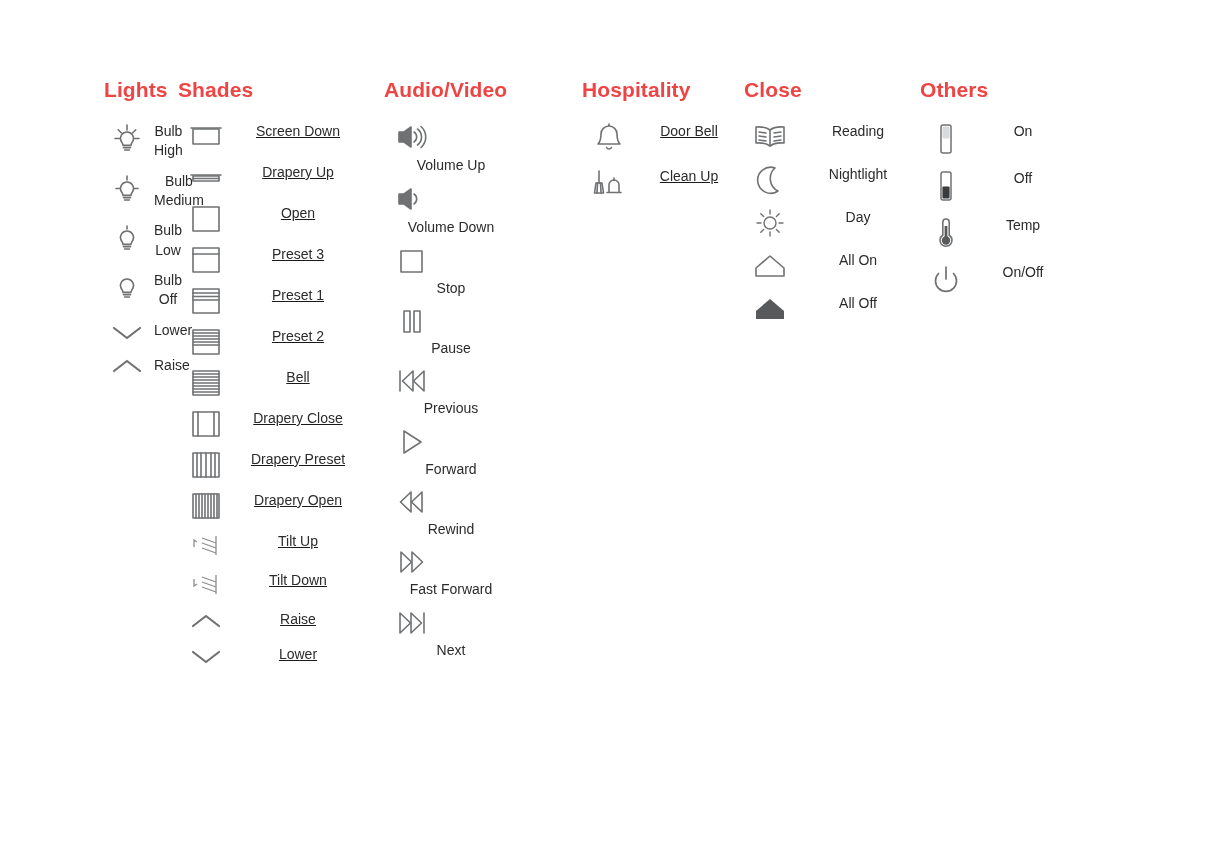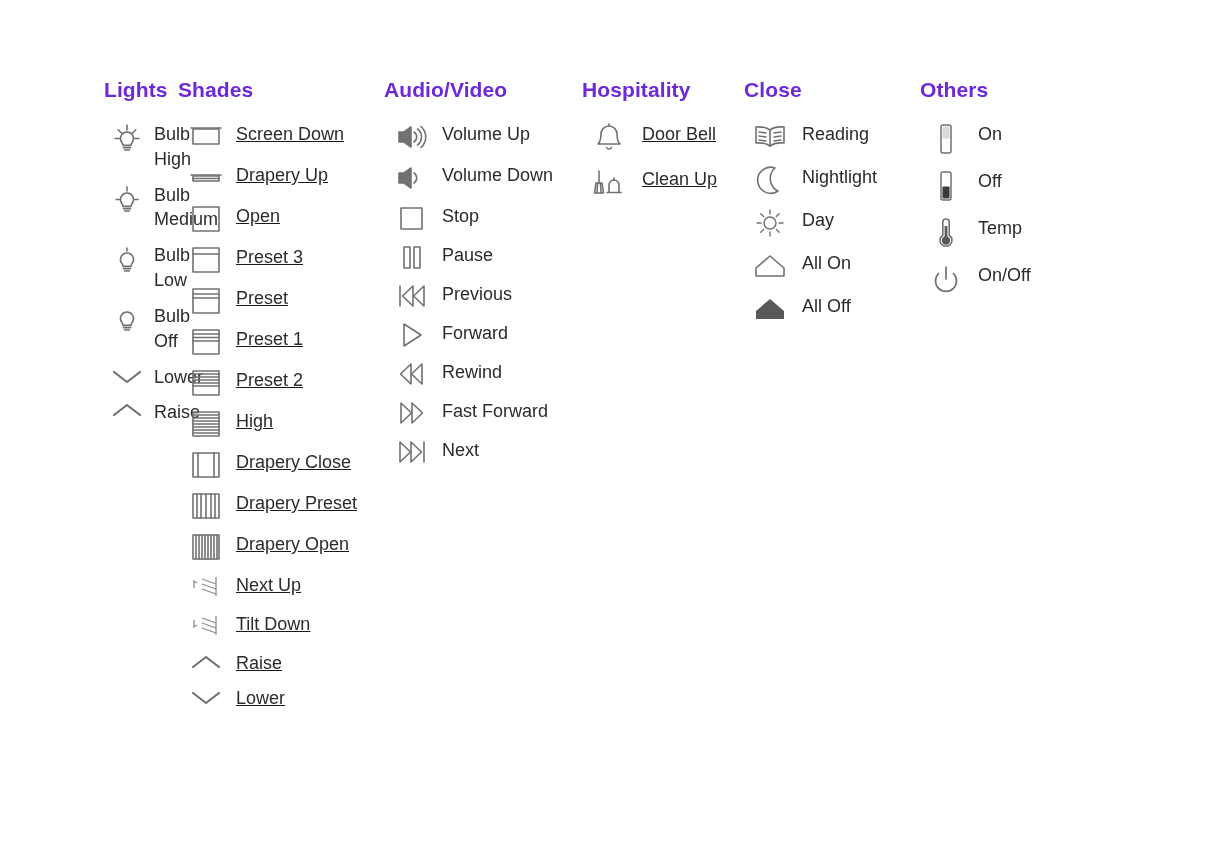--- a/index.html
+++ b/index.html
@@ -24,41 +24,42 @@
     top: 78px;
     display: flex;
     align-items: flex-start;
   }
   .col {
     flex: 0 0 auto;
   }
   .col-title {
     font-size: 21px;
     font-weight: bold;
-    color: #6d28d9;
+    color: #ef4444;
     letter-spacing: 0.1px;
     margin: 0 0 18px 0;
     white-space: nowrap;
   }
   .row {
     display: flex;
     align-items: flex-start;
     margin-bottom: 10px;
   }
   .icon-cell {
     flex: 0 0 auto;
     display: flex;
     align-items: center;
     justify-content: center;
   }
   .label {
-    font-size: 18px;
+    font-size: 14px;
     line-height: 1.38;
     color: #2b2b2b;
     padding-top: 2px;
+    text-align: center;
   }
   svg { display: block; }
 
   
   .c-lights   { width: 178px; padding-left: 104px; }
   .c-shades   { width: 206px; padding-left: 0px; }
   .c-av       { width: 198px; padding-left: 0px; }
   .c-hosp     { width: 162px; padding-left: 0px; }
   .c-scenes   { width: 176px; padding-left: 0px; }
   .c-others   { width: 150px; padding-left: 0px; }
@@ -66,21 +67,21 @@
   .c-lights .icon-cell { width: 46px; }
   .c-lights .label { margin-left: 4px; width: 92px; }
   .c-lights .row { margin-bottom: 9px; }
 
   .c-shades .icon-cell { width: 56px; }
   .c-shades .label { margin-left: 2px; width: 124px; }
   .c-shades .row { margin-bottom: 7px; text-decoration: underline; }
 
   .c-av .icon-cell { width: 56px; }
   .c-av .label { margin-left: 2px; width: 130px; }
-  .c-av .row { margin-bottom: 7px; }
+  .c-av .row { margin-bottom: 7px; flex-direction: column; }
 
   .c-hosp .icon-cell { width: 54px; }
   .c-hosp .label { margin-left: 6px; width: 94px; }
   .c-hosp .row { margin-bottom: 9px; text-decoration: underline; }
 
   .c-scenes .icon-cell { width: 52px; }
   .c-scenes .label { margin-left: 6px; width: 112px; }
   .c-scenes .row { margin-bottom: 9px; }
 
   .c-others .icon-cell { width: 52px; }
@@ -222,32 +223,20 @@
           <svg width="44" height="34" viewBox="0 0 44 34">
             <g class="ico">
               <rect x="9" y="5" width="26" height="24"></rect>
               <line x1="9" y1="11" x2="35" y2="11"></line>
             </g>
           </svg>
         </div>
         <div class="label">Preset 3</div>
       </div>
 
-      <div class="row">
-        <div class="icon-cell">
-          <svg width="44" height="34" viewBox="0 0 44 34">
-            <g class="ico">
-              <rect x="9" y="5" width="26" height="24"></rect>
-              <line x1="9" y1="10" x2="35" y2="10"></line>
-              <line x1="9" y1="14" x2="35" y2="14"></line>
-            </g>
-          </svg>
-        </div>
-        <div class="label">Preset</div>
-      </div>
 
       <div class="row">
         <div class="icon-cell">
           <svg width="44" height="34" viewBox="0 0 44 34">
             <g class="ico">
               <rect x="9" y="5" width="26" height="24"></rect>
               <line x1="9" y1="9" x2="35" y2="9"></line>
               <line x1="9" y1="12.5" x2="35" y2="12.5"></line>
               <line x1="9" y1="16" x2="35" y2="16"></line>
             </g>
@@ -280,21 +269,21 @@
               <line x1="9" y1="8" x2="35" y2="8"></line>
               <line x1="9" y1="11" x2="35" y2="11"></line>
               <line x1="9" y1="14" x2="35" y2="14"></line>
               <line x1="9" y1="17" x2="35" y2="17"></line>
               <line x1="9" y1="20" x2="35" y2="20"></line>
               <line x1="9" y1="23" x2="35" y2="23"></line>
               <line x1="9" y1="26" x2="35" y2="26"></line>
             </g>
           </svg>
         </div>
-        <div class="label">High</div>
+        <div class="label">Bell</div>
       </div>
 
       <div class="row">
         <div class="icon-cell">
           <svg width="44" height="34" viewBox="0 0 44 34">
             <g class="ico">
               <rect x="9" y="5" width="26" height="24"></rect>
               <line x1="14" y1="5" x2="14" y2="29"></line>
               <line x1="30" y1="5" x2="30" y2="29"></line>
             </g>
@@ -343,21 +332,21 @@
           <svg width="44" height="32" viewBox="0 0 44 32">
             <g class="ico-thin">
               <path d="M10 17 l0 -7 l3 2"></path>
               <line x1="18" y1="8" x2="32" y2="13"></line>
               <line x1="18" y1="13" x2="32" y2="18"></line>
               <line x1="18" y1="18" x2="32" y2="23"></line>
               <line x1="32" y1="6" x2="32" y2="25"></line>
             </g>
           </svg>
         </div>
-        <div class="label">Next Up</div>
+        <div class="label">Tilt Up</div>
       </div>
 
       <div class="row">
         <div class="icon-cell">
           <svg width="44" height="32" viewBox="0 0 44 32">
             <g class="ico-thin">
               <path d="M10 10 l0 7 l3 -2"></path>
               <line x1="18" y1="8" x2="32" y2="13"></line>
               <line x1="18" y1="13" x2="32" y2="18"></line>
               <line x1="18" y1="18" x2="32" y2="23"></line>

